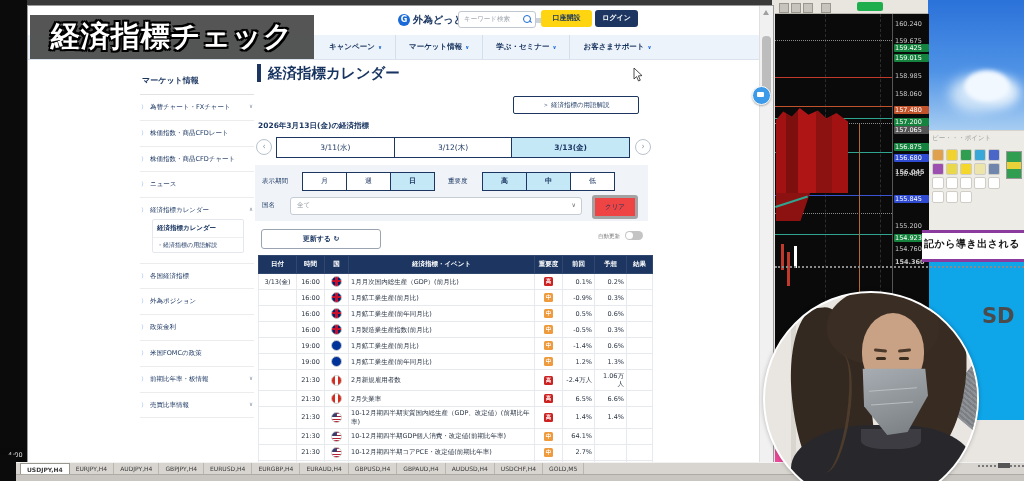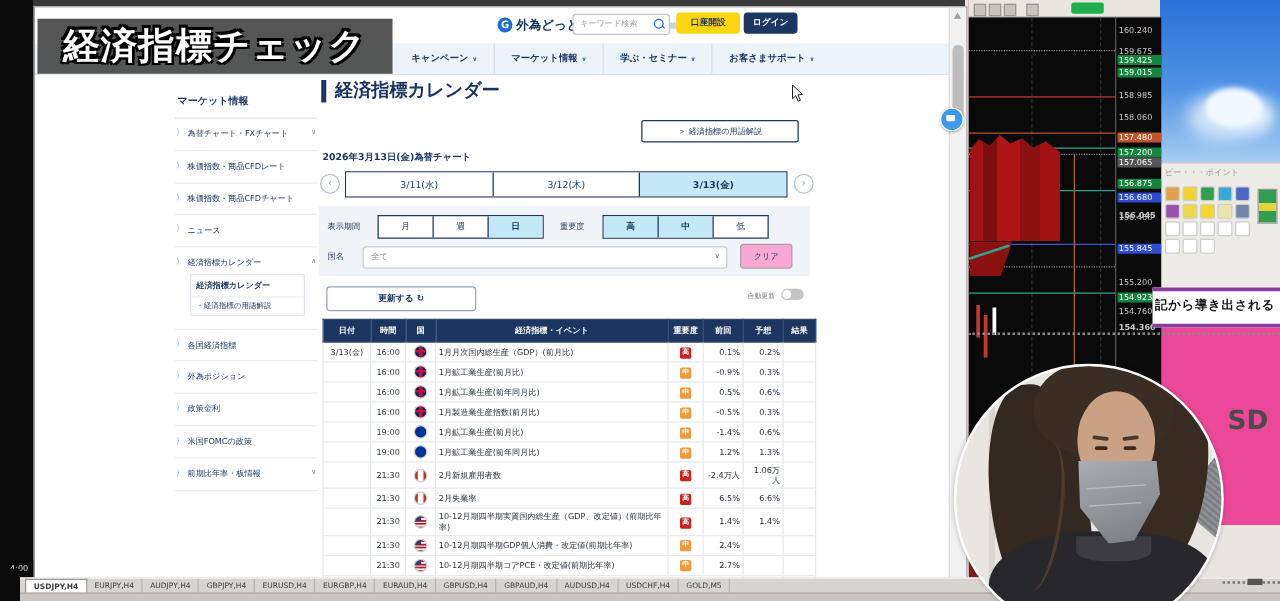--- a/index.html
+++ b/index.html
@@ -6,21 +6,21 @@
   #screen{position:relative;width:1024px;height:481px;overflow:hidden;
     font-family:"DejaVu Sans","Liberation Sans",sans-serif;background:#e9e6e2;}
   .abs{position:absolute;}
 
   
   #left-black{left:0;top:0;width:27px;height:458px;background:#0b0b0b;}
   #left-black2{left:0;top:455px;width:16px;height:26px;background:#0b0b0b;z-index:22;}
   #top-dark{left:27px;top:0;width:745px;height:5px;background:#3a3a3a;}
 
   
-  #mt4{left:775px;top:0;width:153px;height:462px;background:#7f1d1d;z-index:2;}
+  #mt4{left:775px;top:0;width:153px;height:462px;background:#ec4899;z-index:2;}
   #mt4-toolbar{left:0;top:0;width:153px;height:13px;background:#e9e6df;border-bottom:1px solid #b9b6af;}
   .tbico{position:absolute;top:3px;width:8px;height:8px;background:#c7c4bd;border:1px solid #9a978f;}
   #mt4-newbtn{position:absolute;left:82px;top:2px;width:26px;height:9px;background:#1fae4e;border-radius:2px;}
   #chart{left:0;top:14px;width:117px;height:434px;background:#0a0a0a;overflow:hidden;}
   .vgrid{position:absolute;top:0;width:1px;height:434px;border-left:1px dashed #2c2c2c;}
   .hline{position:absolute;left:0;width:117px;height:0;}
   #candles{position:absolute;left:1px;top:94px;width:72px;height:85px;
     background:linear-gradient(90deg,#a31212 0 14%,#7d0f0f 14% 30%,#b01515 30% 55%,#8c1111 55% 78%,#a31212 78%);
     clip-path:polygon(0 14%,10% 4%,22% 10%,33% 0,45% 8%,58% 3%,70% 12%,84% 6%,100% 16%,100% 100%,0 100%);}
   #candles2{position:absolute;left:1px;top:179px;width:34px;height:28px;background:#8c1111;
@@ -31,37 +31,37 @@
   #vline-orange{position:absolute;left:84px;top:110px;width:1px;height:324px;background:#b06a32;}
   #axis{left:117px;top:14px;width:36px;height:434px;background:#0a0a0a;border-left:1px solid #555;overflow:hidden;}
   .axlab{position:absolute;left:2px;width:33px;font-size:6.5px;color:#c9c9c9;white-space:nowrap;}
   .axlab.badge{color:#fff;border-radius:1px;padding:0 1px;left:1px;}
   .bg-green{background:#15833d;} .bg-red{background:#a31515;} .bg-orange{background:#c0532b;}
   .bg-blue{background:#2e4bd1;} .bg-gray{background:#555;}
   #mt4-timebar{left:0px;top:448px;width:153px;height:14px;background:#0a0a0a;color:#ddd;font-size:6.5px;z-index:2;}
   #mt4-timebar span{position:absolute;top:3px;}
 
   
-  #desk{left:928px;top:0;width:96px;height:420px;background:#ec4899;}
+  #desk{left:928px;top:0;width:96px;height:420px;background:#0ea5e9;}
   #sky{position:absolute;left:0;top:0;width:96px;height:130px;
     background:linear-gradient(180deg,#2b72d9 0%,#4f93e6 55%,#a7cdf2 100%);}
   #cloud{position:absolute;left:36px;top:70px;width:46px;height:32px;background:#f2f8ff;border-radius:50%;
     box-shadow:-12px 8px 12px 2px #cfe4f8,10px 6px 10px 0 #e4f0fb;filter:blur(2px);}
   #palette-panel{position:absolute;left:0;top:130px;width:96px;height:100px;background:#ecebe5;border-top:1px solid #d6d4cc;}
   #palette-title{position:absolute;left:4px;top:3px;font-size:6.5px;color:#9a9a9a;}
   #palette{position:absolute;left:4px;top:18px;width:76px;display:flex;flex-wrap:wrap;gap:2px;}
   .swatch{width:10px;height:10px;border-radius:2px;border:1px solid #cfcdc6;background:#fff;}
   #palette-thumb{position:absolute;left:78px;top:20px;width:14px;height:26px;
     background:linear-gradient(180deg,#2f9e50 0 40%,#e8d23a 40% 65%,#2f9e50 65%);border:1px solid #999;}
   #banner{position:absolute;left:-6px;top:230px;width:108px;height:26px;background:#fff;
     border-top:3px solid #8b3a9e;border-bottom:3px solid #8b3a9e;overflow:hidden;z-index:3;}
   #banner span{position:absolute;left:2px;top:4px;font-size:10px;font-weight:bold;color:#161616;
     letter-spacing:.5px;white-space:nowrap;}
   #dotline1{left:775px;top:266px;width:249px;height:0;border-top:2px dotted #8a8a8a;z-index:3;}
-  #partial-usd{left:982px;top:304px;font-size:21px;font-weight:bold;color:#4b4b4b;z-index:3;margin-top:20px;}
+  #partial-usd{left:982px;top:304px;font-size:21px;font-weight:bold;color:#4b4b4b;z-index:3;}
   #dotline2{left:978px;top:465px;width:46px;height:0;border-top:2px dotted #777;z-index:23;}
   #dot-thumb{left:998px;top:463px;width:12px;height:5px;background:#555;z-index:23;}
 
   
   #tabbar{left:0;top:462px;width:1024px;height:12px;background:#d8d5d0;border-top:1px solid #f2f2f2;z-index:20;}
   #tabbar .tab{float:left;height:11px;line-height:11px;font-size:6px;color:#3c3c3c;
     padding:0 6px;border-right:1px solid #b9b6b0;white-space:nowrap;}
   #tabbar .tab.active{background:#fff;font-weight:bold;border:1px solid #9a978f;border-bottom:none;margin-left:20px;}
   #statusbar{left:0;top:474px;width:1024px;height:7px;background:#c9c6c1;border-top:1px solid #aeaba5;z-index:20;}
 
@@ -114,22 +114,22 @@
   .day-tab.sel{background:#c5e8f6;font-weight:bold;}
   #filters{position:absolute;left:0;top:106px;width:393px;height:56px;background:#f0f3f7;}
   .flt-label{position:absolute;font-size:6.5px;font-weight:normal;color:#17335f;}
   .btn-group{position:absolute;display:flex;border:1px solid #1c3661;height:17px;background:#fff;}
   .gbtn{width:43px;font-size:7px;color:#17335f;text-align:center;line-height:17px;border-left:1px solid #1c3661;}
   .gbtn:first-child{border-left:none;}
   .gbtn.sel{background:#c5e8f6;font-weight:bold;}
   #country-dd{position:absolute;left:35px;top:32px;width:290px;height:16px;border:1px solid #c6ccd4;border-radius:3px;background:#fff;}
   #country-val{position:absolute;left:6px;top:3px;font-size:6.5px;color:#8a929c;}
   #country-chev{position:absolute;right:5px;top:3px;font-size:6px;color:#666;}
-  #btn-clear{position:absolute;left:337px;top:30px;width:40px;height:18px;border:1px solid #a3a3a3;border-radius:3px;
-    background:#f9a8d4;color:#17335f;font-size:6.5px;text-align:center;line-height:18px;}
+  #btn-clear{position:absolute;left:337px;top:30px;width:40px;height:18px;border:3px solid #a3a3a3;border-radius:3px;
+    background:#ef4444;color:#17335f;font-size:6.5px;text-align:center;line-height:18px;}
   #btn-refresh{position:absolute;left:6px;top:170px;width:118px;height:18px;border:1px solid #9aa4b0;border-radius:3px;
     background:#fff;color:#17335f;font-size:7px;font-weight:bold;text-align:center;line-height:18px;}
   #auto-upd{position:absolute;left:343px;top:174px;font-size:5.5px;color:#777;}
   #toggle{position:absolute;left:370px;top:172px;width:18px;height:9px;background:#c4c4c4;border-radius:5px;}
   #toggle::after{content:"";position:absolute;left:1px;top:1px;width:7px;height:7px;background:#fff;border-radius:50%;}
   
   #tbl{position:absolute;left:3px;top:196px;width:394px;border-collapse:collapse;table-layout:fixed;}
   #tbl th{background:#1c3661;color:#fff;font-size:6.5px;font-weight:bold;padding:5px 1px;border:1px solid #30486f;line-height:1.1;}
   #tbl td{font-size:6.5px;color:#2a3545;padding:2px 2px;border:1px solid #e6eaee;vertical-align:middle;line-height:1.25;
     background:#fff;overflow:hidden;}
@@ -342,27 +342,28 @@
           <div class="sb-item"><span class="pre">〉</span><span>ニュース</span></div>
           <div class="sb-item"><span class="pre">〉</span><span>経済指標カレンダー</span><span class="chev">∧</span><div class="sb-sub">
               <div class="sb-sub-main">経済指標カレンダー</div>
               <div class="sb-sub-item">・経済指標の用語解説</div>
             </div></div>
           <div class="sb-item"><span class="pre">〉</span><span>各国経済指標</span></div>
           <div class="sb-item"><span class="pre">〉</span><span>外為ポジション</span></div>
           <div class="sb-item"><span class="pre">〉</span><span>政策金利</span></div>
           <div class="sb-item"><span class="pre">〉</span><span>米国FOMCの政策</span></div>
           <div class="sb-item"><span class="pre">〉</span><span>前期比年率・板情報</span><span class="chev">∨</span></div>
+          <div class="sb-item"><span class="pre">〉</span><span>売買比率情報</span><span class="chev">∨</span></div>
         </div>
     </div>
 
     <div id="main">
       <div id="page-title">経済指標カレンダー</div>
       <div id="btn-glossary">＞ 経済指標の用語解説</div>
-      <div id="date-heading">2026年3月13日(金)為替チャート</div>
+      <div id="date-heading">2026年3月13日(金)の経済指標</div>
       <div id="day-nav-left">‹</div>
       <div id="day-tabs">
           <div class="day-tab">3/11(水)</div>
           <div class="day-tab">3/12(木)</div>
           <div class="day-tab sel">3/13(金)</div>
         </div>
       <div id="day-nav-right">›</div>
 
       <div id="filters">
         <span class="flt-label" style="left:7px;top:12px">表示期間</span>
@@ -502,21 +503,21 @@
               <td class="num">1.4%</td>
               <td class="num">1.4%</td>
               <td class="num"></td>
             </tr>
             <tr>
               <td class="ctr"></td>
               <td class="ctr">21:30</td>
               <td class="ctr"><span class="flag flag-us"></span></td>
               <td class="ev">10-12月期四半期GDP個人消費・改定値(前期比年率)</td>
               <td class="ctr"><span class="imp imp-mid">中</span></td>
-              <td class="num">2.4%</td>
+              <td class="num">64.1%</td>
               <td class="num"></td>
               <td class="num"></td>
             </tr>
             <tr>
               <td class="ctr"></td>
               <td class="ctr">21:30</td>
               <td class="ctr"><span class="flag flag-us"></span></td>
               <td class="ev">10-12月期四半期コアPCE・改定値(前期比年率)</td>
               <td class="ctr"><span class="imp imp-mid">中</span></td>
               <td class="num">2.7%</td>

